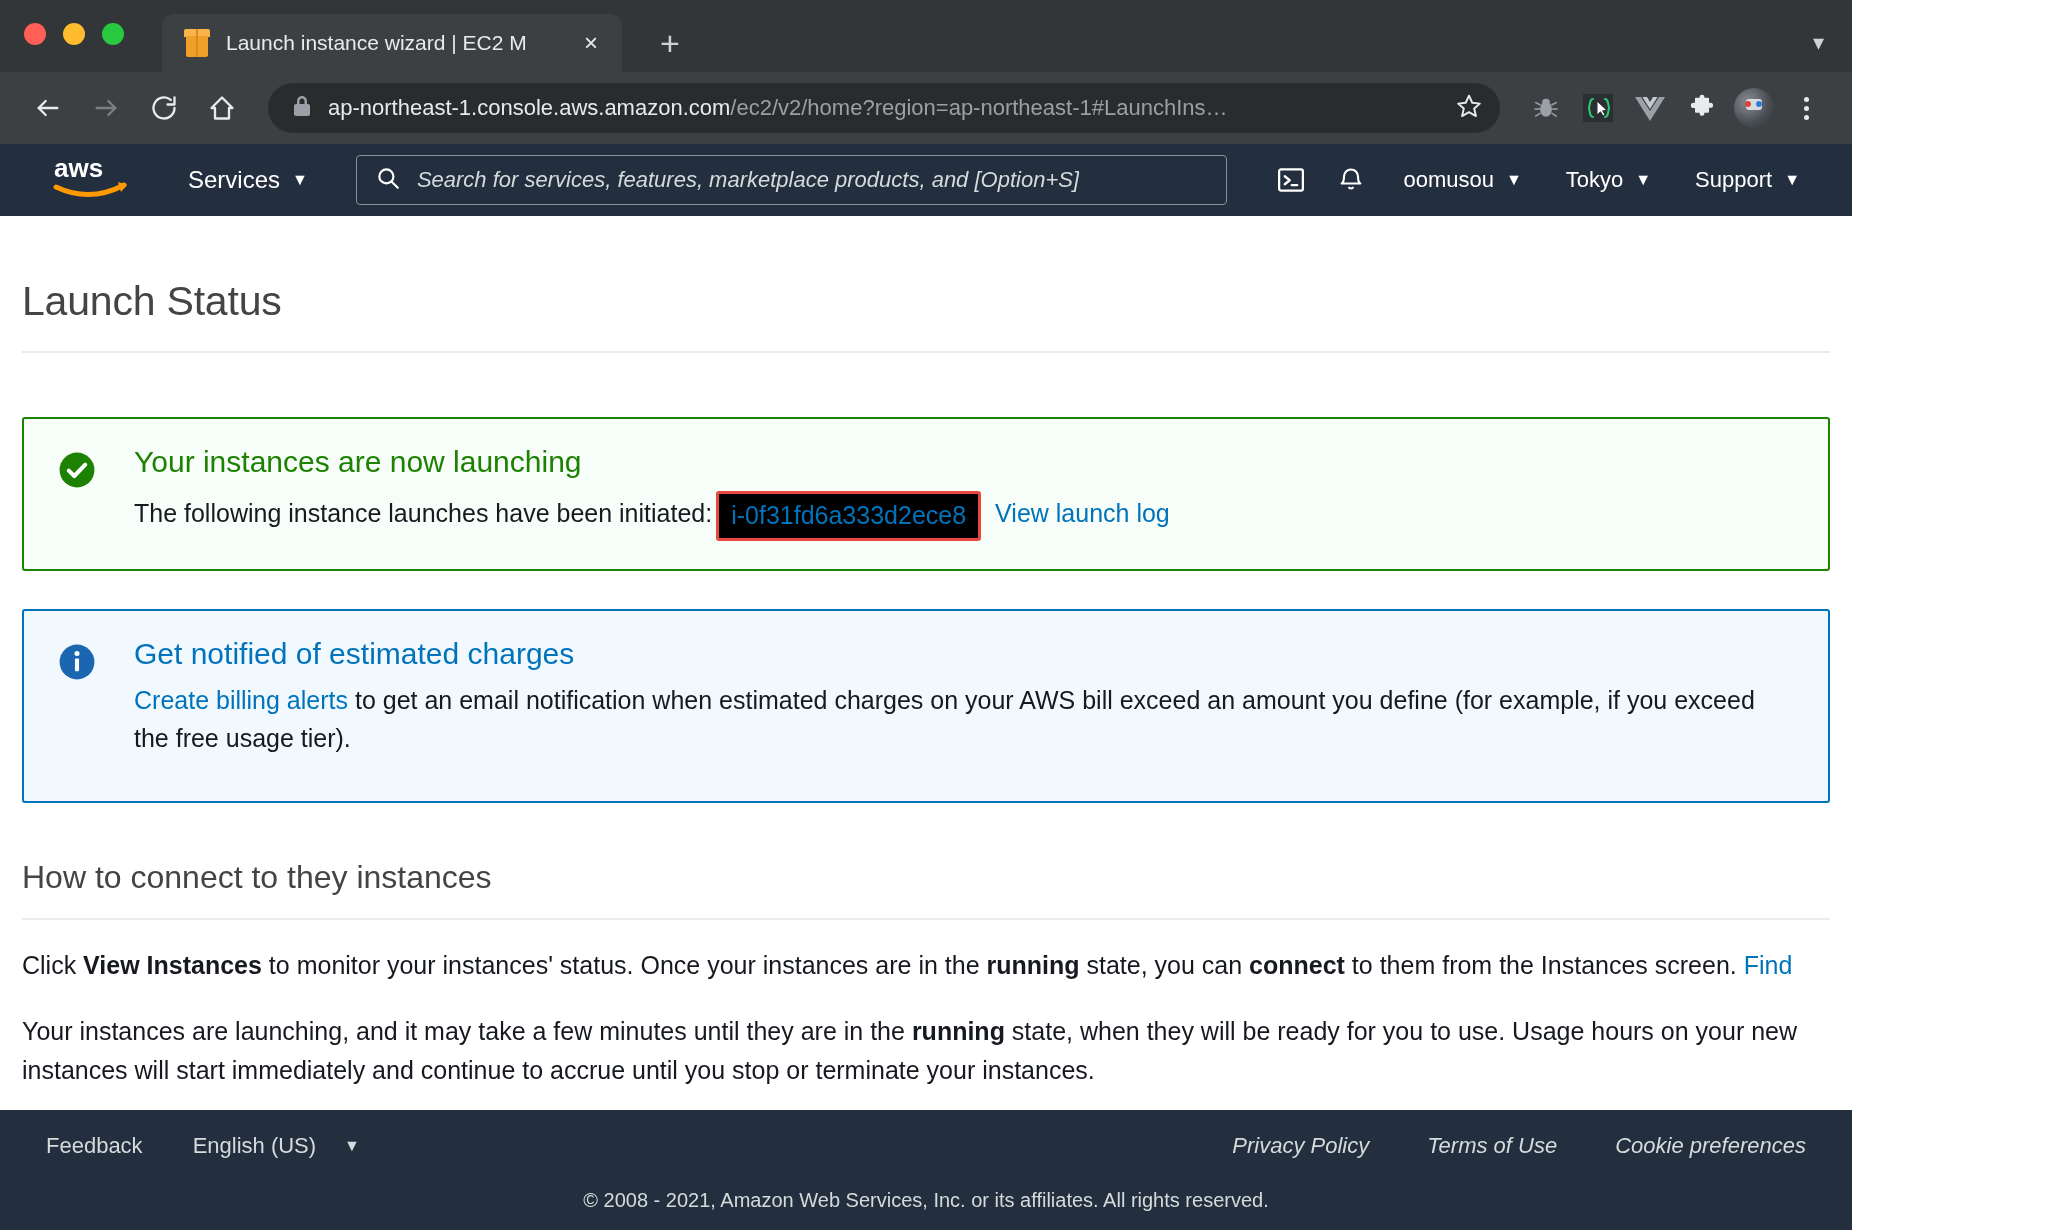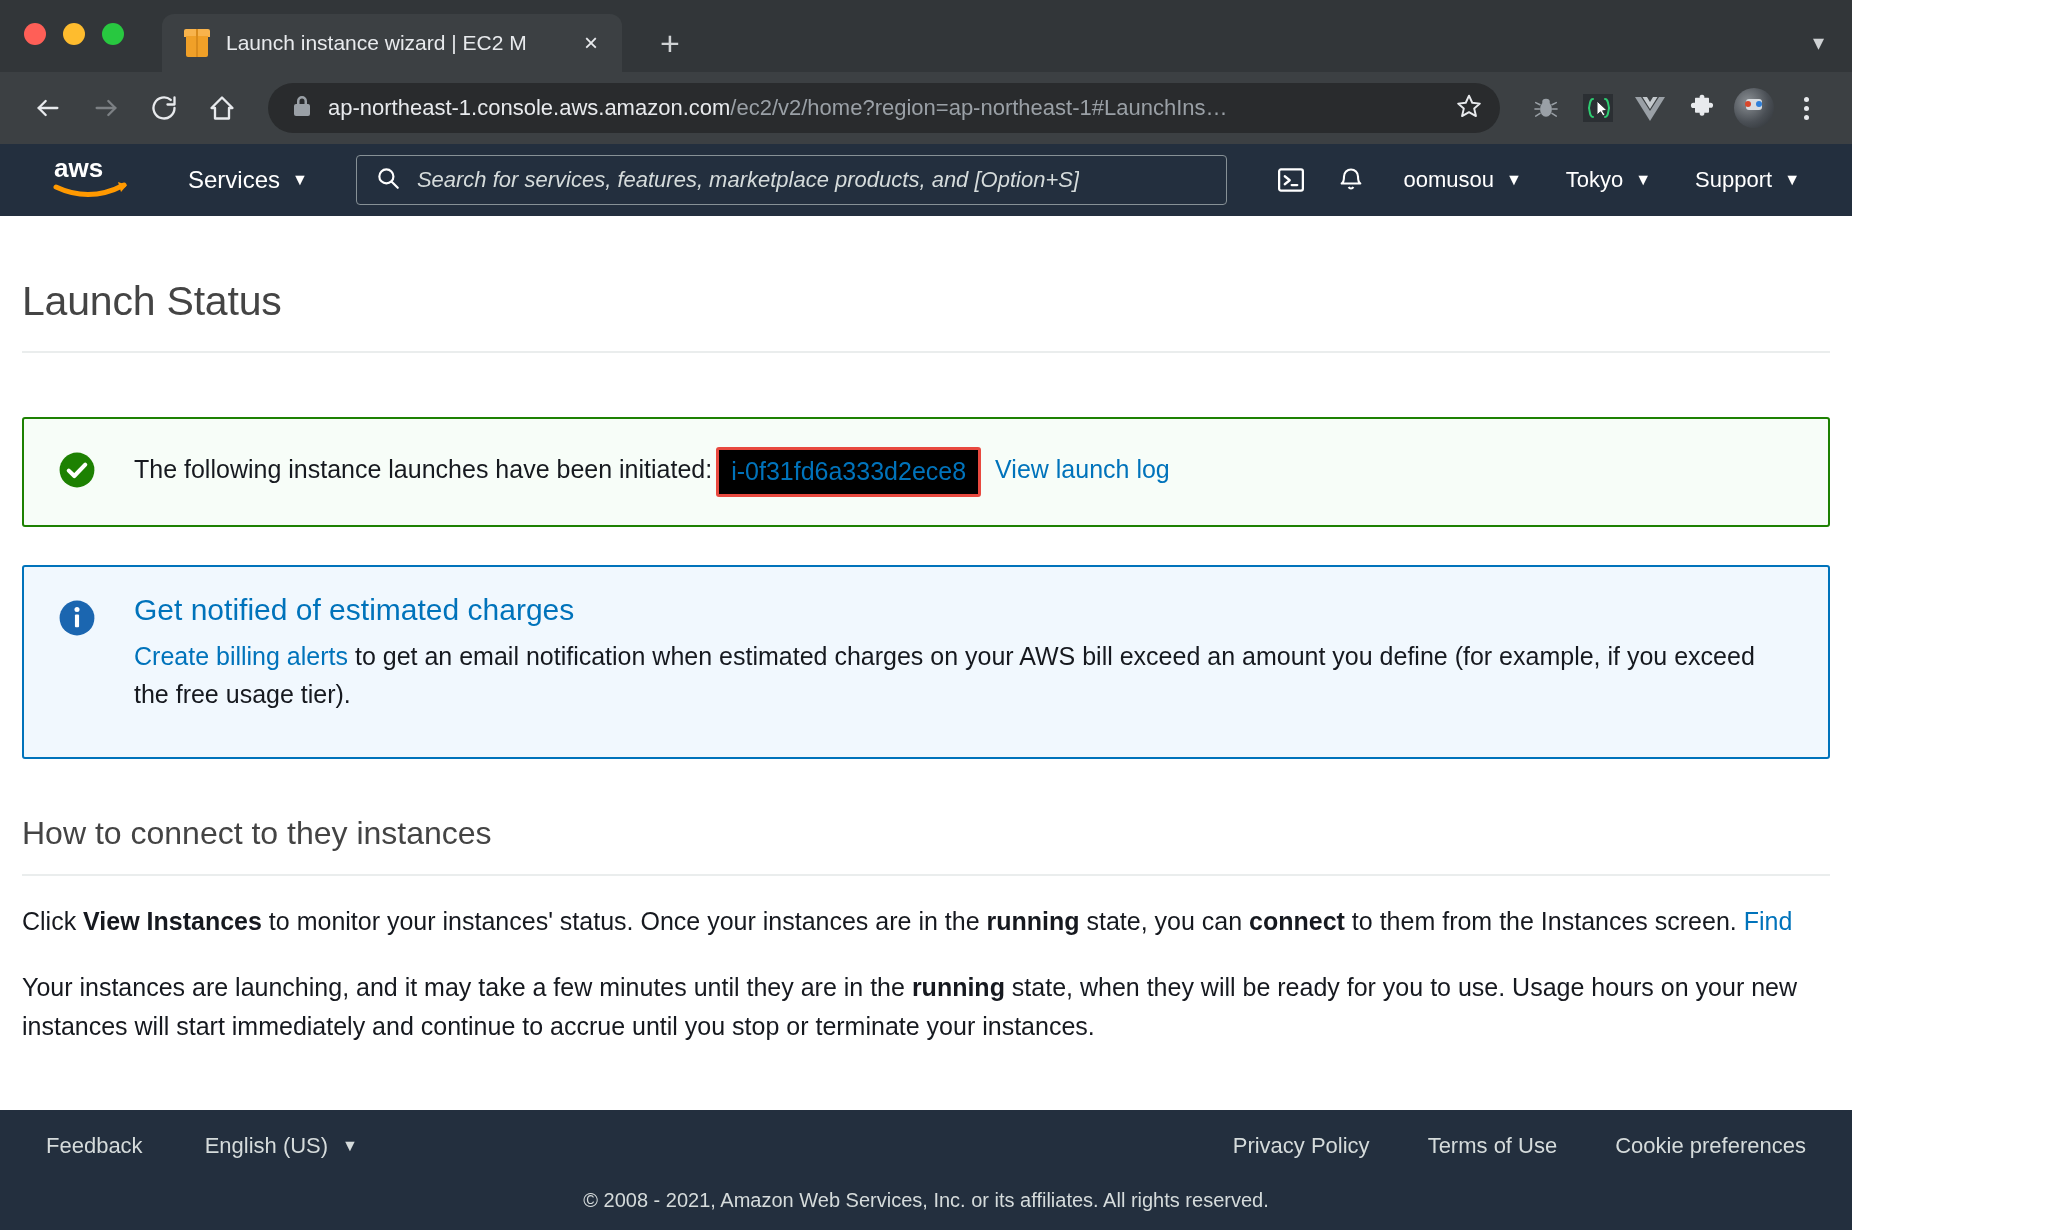--- a/index.html
+++ b/index.html
@@ -175,22 +175,22 @@
   
   .footer {
     height: 120px; background: #232f3e; flex: none; color: #d5dbdb;
     position: relative;
   }
   .footer-top {
     display: flex; align-items: center; height: 72px; padding: 0 46px;
   }
   .f-left { display:flex; align-items:center; gap: 50px; }
   .f-link { font-size: 22px; color: #d5dbdb; white-space: nowrap; }
-  .f-lang { display:flex; align-items:center; gap: 14px; font-size: 22px; margin-left: 12px; }
-  .f-right { margin-left: auto; display:flex; align-items:center; gap: 58px; }
+  .f-lang { display:flex; align-items:center; gap: 28px; font-size: 22px; }
+  .f-right { margin-left: auto; display:flex; align-items:center; gap: 58px; font-style: italic; }
   .copyright {
     position:absolute; bottom: 18px; left: 0; right: 0; text-align:center;
     font-size: 20px; color: #d5dbdb;
   }
 </style>
 </head>
 <body>
 
 <div class="browser">
 
@@ -366,20 +366,21 @@
     <div class="rule"></div>
 
     <div class="alert alert-success">
       <div class="alert-icon">
         <svg width="38" height="38" viewBox="0 0 24 24">
             <circle cx="12" cy="12" r="11" fill="#1d8102"></circle>
             <polyline points="6.8,12.4 10.3,15.8 17.2,8.6" fill="none" stroke="#ffffff" stroke-width="2.6" stroke-linecap="round" stroke-linejoin="round"></polyline>
           </svg>
       </div>
       <div class="alert-body">
+        <div class="alert-title green">Your instances are now launching</div>
         <div class="alert-line"><span>The following instance launches have been initiated:</span><span class="highlight-box"><a class="link" href="#">i-0f31fd6a333d2ece8</a></span><a class="link" href="#">View launch log</a></div>
       </div>
     </div>
 
     <div class="alert alert-info">
       <div class="alert-icon">
         <svg width="38" height="38" viewBox="0 0 24 24">
             <circle cx="12" cy="12" r="11" fill="#1b66b0"></circle>
             <rect x="10.7" y="9.8" width="2.6" height="8" rx="0.6" fill="#ffffff"></rect>
             <circle cx="12" cy="6.6" r="1.6" fill="#ffffff"></circle>

